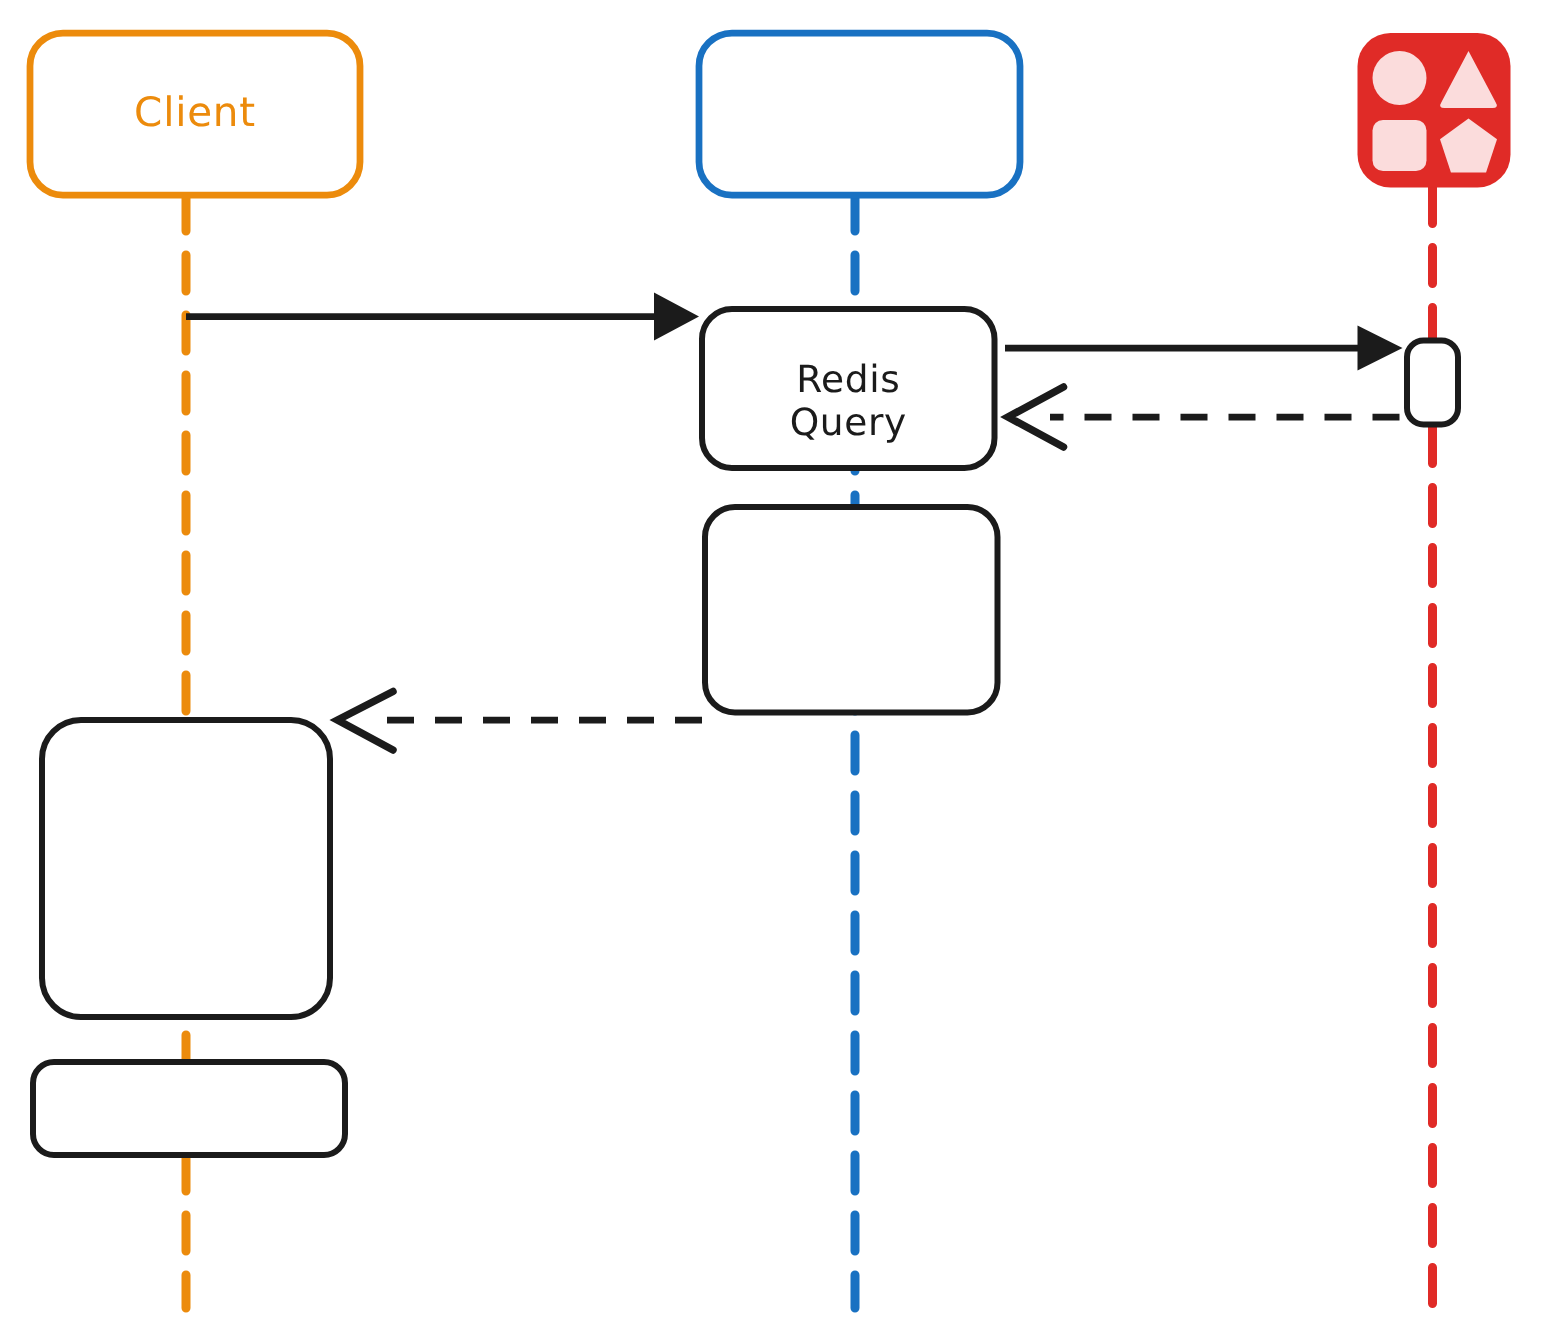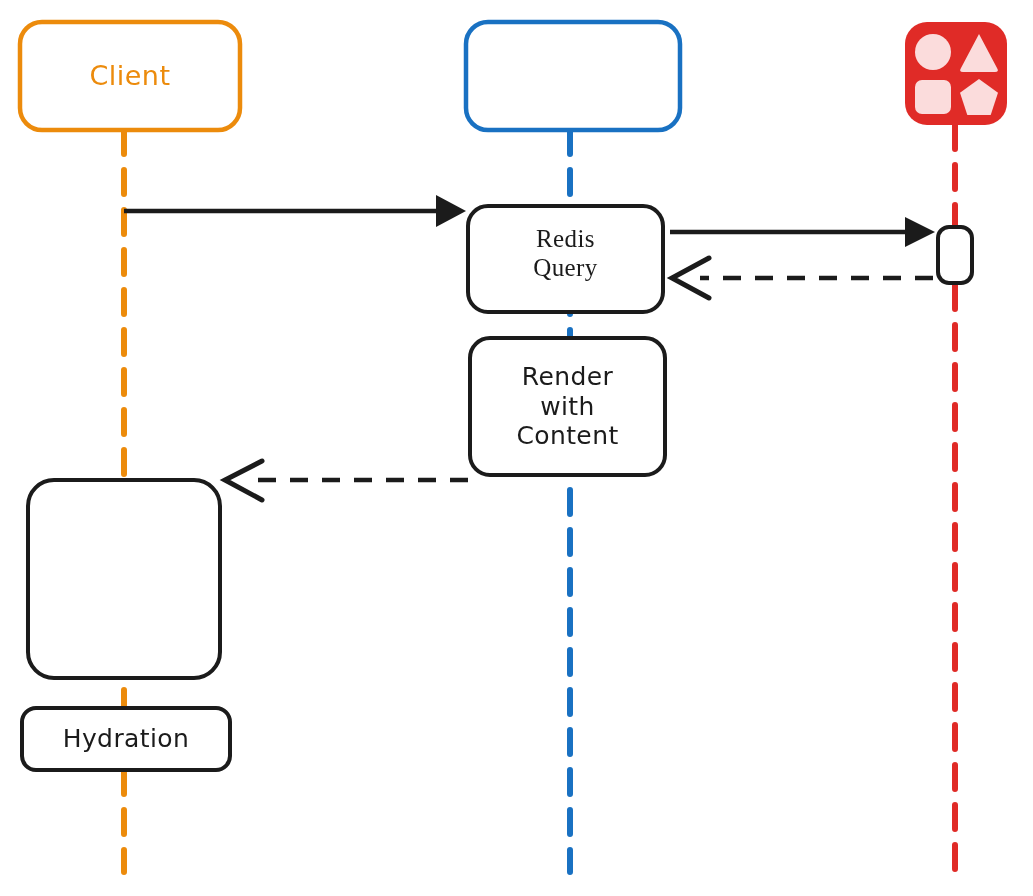--- a/index.html
+++ b/index.html
@@ -114,23 +114,19 @@
     <g>
       <line x1="468" y1="480" x2="252" y2="480" stroke="#1b1b1b" stroke-width="4.5" stroke-dasharray="18 14"></line>
       <path d="M 262 461 L 225 480 L 262 500" fill="none" stroke="#1b1b1b" stroke-width="5" stroke-linecap="round"></path>
     </g>
 
   </svg>
 
   <div class="node-label actor-label" style="left:20px; top:22px; width:220px; height:108px; color:#ec8b0c;">Client</div>
 
 
-  <div class="node-label box-label" style="left:468px; top:200px; width:195px; height:106px;font-family:Liberation Serif, serif;">Redis
+  <div class="node-label box-label" style="left:468px; top:214px; width:195px; height:106px;">Redis
 Query</div>
 
-  <div class="node-label box-label" style="left:470px; top:338px; width:195px; height:137px;">Render
-with
-Content</div>
 
 
-  <div class="node-label box-label" style="left:22px; top:708px; width:208px; height:62px;">Hydration</div>
 
 </div>
 
 </body></html>

